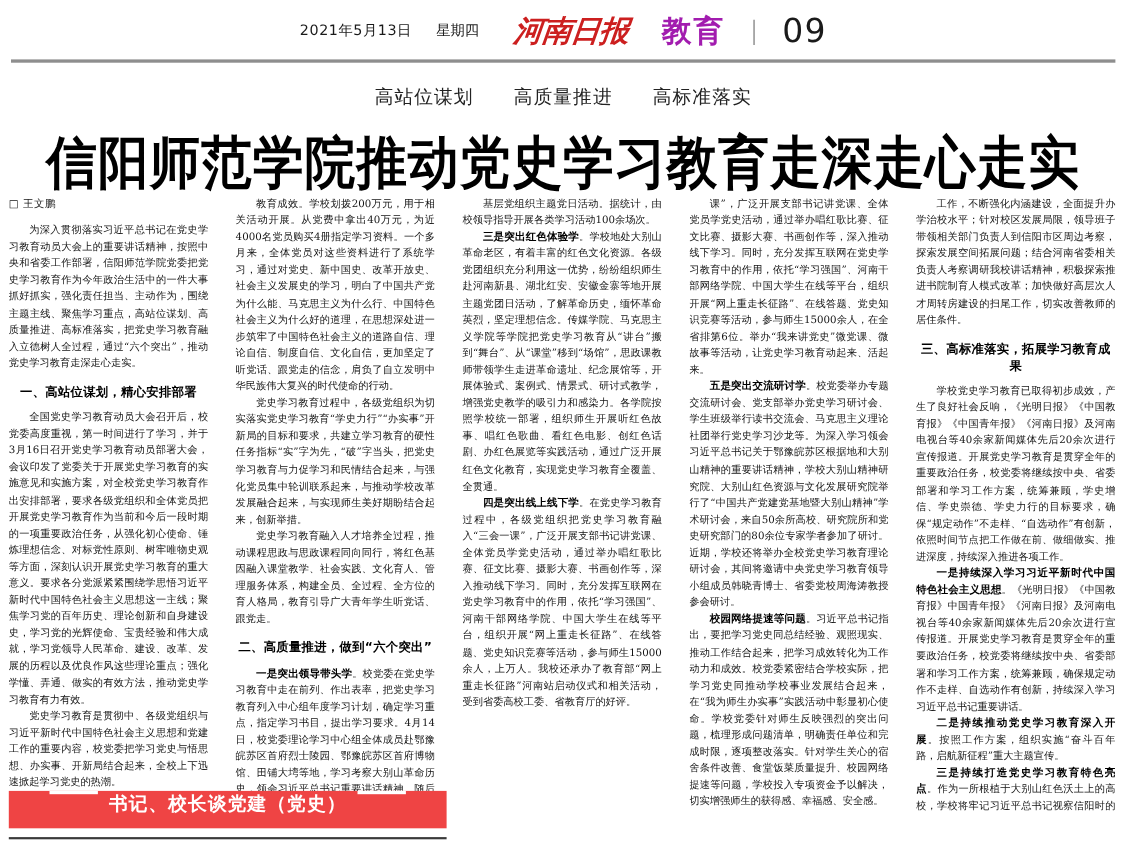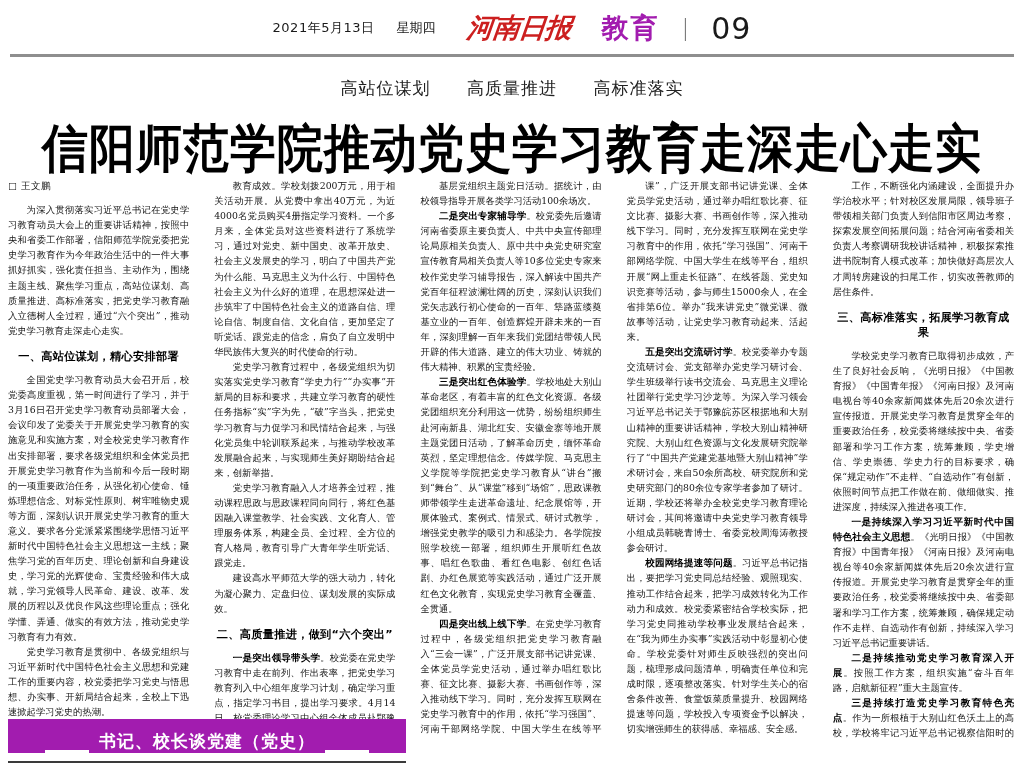--- a/index.html
+++ b/index.html
@@ -150,23 +150,23 @@
   .banner-wrap {
     position: absolute;
     left: 8px;
     bottom: 14px;
     width: 398px;
     height: 34px;
   }
   .banner {
     width: 100%;
     height: 100%;
-    background: #a21caf;
+    background: #ef4444;
     display: flex;
-    align-items: flex-end;
+    align-items: flex-start;
     justify-content: center;
     gap: 10px;
   }
   .banner-text {
     color: #ffffff;
     font-family: "DejaVu Serif", "Liberation Serif", serif;
     font-weight: bold;
     font-size: 17px;
     letter-spacing: 1px;
   }
@@ -213,27 +213,25 @@
       <p class="para">为深入贯彻落实习近平总书记在党史学习教育动员大会上的重要讲话精神，按照中央和省委工作部署，信阳师范学院党委把党史学习教育作为今年政治生活中的一件大事抓好抓实，强化责任担当、主动作为，围绕主题主线、聚焦学习重点，高站位谋划、高质量推进、高标准落实，把党史学习教育融入立德树人全过程，通过“六个突出”，推动党史学习教育走深走心走实。</p>
       <h2 class="sec">一、高站位谋划，精心安排部署</h2>
       <p class="para">全国党史学习教育动员大会召开后，校党委高度重视，第一时间进行了学习，并于3月16日召开党史学习教育动员部署大会，会议印发了党委关于开展党史学习教育的实施意见和实施方案，对全校党史学习教育作出安排部署，要求各级党组织和全体党员把开展党史学习教育作为当前和今后一段时期的一项重要政治任务，从强化初心使命、锤炼理想信念、对标党性原则、树牢唯物史观等方面，深刻认识开展党史学习教育的重大意义。要求各分党派紧紧围绕学思悟习近平新时代中国特色社会主义思想这一主线；聚焦学习党的百年历史、理论创新和自身建设史，学习党的光辉使命、宝贵经验和伟大成就，学习党领导人民革命、建设、改革、发展的历程以及优良作风这些理论重点；强化学懂、弄通、做实的有效方法，推动党史学习教育有力有效。</p>
       <p class="para">党史学习教育是贯彻中、各级党组织与习近平新时代中国特色社会主义思想和党建工作的重要内容，校党委把学习党史与悟思想、办实事、开新局结合起来，全校上下迅速掀起学习党史的热潮。</p>
       <p class="para">校党委坚持把党史学习教育与中心工作相结合，与学校“十四五”发展规划、人才培养质量提升、“双一流”创建等工作贯通起来，确保学习教育扎实推进、取得实效。</p>
     </div>
     <div class="col">
       <p class="para">教育成效。学校划拨200万元，用于相关活动开展。从党费中拿出40万元，为近4000名党员购买4册指定学习资料。一个多月来，全体党员对这些资料进行了系统学习，通过对党史、新中国史、改革开放史、社会主义发展史的学习，明白了中国共产党为什么能、马克思主义为什么行、中国特色社会主义为什么好的道理，在思想深处进一步筑牢了中国特色社会主义的道路自信、理论自信、制度自信、文化自信，更加坚定了听党话、跟党走的信念，肩负了自立发明中华民族伟大复兴的时代使命的行动。</p>
       <p class="para">党史学习教育过程中，各级党组织为切实落实党史学习教育“学史力行”“办实事”开新局的目标和要求，共建立学习教育的硬性任务指标“实”字为先，“破”字当头，把党史学习教育与力促学习和民情结合起来，与强化党员集中轮训联系起来，与推动学校改革发展融合起来，与实现师生美好期盼结合起来，创新举措。</p>
       <p class="para">党史学习教育融入人才培养全过程，推动课程思政与思政课程同向同行，将红色基因融入课堂教学、社会实践、文化育人、管理服务体系，构建全员、全过程、全方位的育人格局，教育引导广大青年学生听党话、跟党走。</p>
-      <p class="para">建设高水平师范大学的强大动力，转化为凝心聚力、定盘归位、谋划发展的实际成效。</p>
       <h2 class="sec">二、高质量推进，做到“六个突出”</h2>
       <p class="para"><span class="sub">一是突出领导带头学</span>。校党委在党史学习教育中走在前列、作出表率，把党史学习教育列入中心组年度学习计划，确定学习重点，指定学习书目，提出学习要求。4月14日，校党委理论学习中心组全体成员赴鄂豫皖苏区首府烈士陵园、鄂豫皖苏区首府博物馆、田铺大塆等地，学习考察大别山革命历史，领会习近平总书记重要讲话精神。随后到何家冲学院封闭学习三天，通过专家授课、参观红二十五军军史馆、乡村振兴馆、党纪教育馆，加深对大别山苏区革命历史进程的了解和把握，围绕“学史明理、学史增信、学史崇德、学史力行”进行专题学习研讨。校领导先后到联系单位指导党史学习教育，为师生上党课、参加</p>
     </div>
     <div class="col">
       <p class="para">基层党组织主题党日活动。据统计，由校领导指导开展各类学习活动100余场次。</p>
-      <p class="para"><span class="sub">二是突出专家辅导学</span>。校党委先后邀请河南省委原主要负责人、中共中央宣传部理论局原相关负责人、原中共中央党史研究室宣传教育局相关负责人等10多位党史专家来校作党史学习辅导报告，深入解读中国共产党百年征程波澜壮阔的历史，深刻认识我们党矢志践行初心使命的一百年、筚路蓝缕奠基立业的一百年、创造辉煌开辟未来的一百年，深刻理解一百年来我们党团结带领人民开辟的伟大道路、建立的伟大功业、铸就的伟大精神、积累的宝贵经验。</p>
       <p class="para"><span class="sub">三是突出红色体验学</span>。学校地处大别山革命老区，有着丰富的红色文化资源。各级党团组织充分利用这一优势，纷纷组织师生赴河南新县、湖北红安、安徽金寨等地开展主题党团日活动，了解革命历史，缅怀革命英烈，坚定理想信念。传媒学院、马克思主义学院等学院把党史学习教育从“讲台”搬到“舞台”、从“课堂”移到“场馆”，思政课教师带领学生走进革命遗址、纪念展馆等，开展体验式、案例式、情景式、研讨式教学，增强党史教学的吸引力和感染力。各学院按照学校统一部署，组织师生开展听红色故事、唱红色歌曲、看红色电影、创红色话剧、办红色展览等实践活动，通过广泛开展红色文化教育，实现党史学习教育全覆盖、全贯通。</p>
       <p class="para"><span class="sub">四是突出线上线下学</span>。在党史学习教育过程中，各级党组织把党史学习教育融入“三会一课”，广泛开展支部书记讲党课、全体党员学党史活动，通过举办唱红歌比赛、征文比赛、摄影大赛、书画创作等，深入推动线下学习。同时，充分发挥互联网在党史学习教育中的作用，依托“学习强国”、河南干部网络学院、中国大学生在线等平台，组织开展“网上重走长征路”、在线答题、党史知识竞赛等活动，参与师生15000余人，上万人。我校还承办了教育部“网上重走长征路”河南站启动仪式和相关活动，受到省委高校工委、省教育厅的好评。</p>
     </div>
     <div class="col">
       <p class="para">课”，广泛开展支部书记讲党课、全体党员学党史活动，通过举办唱红歌比赛、征文比赛、摄影大赛、书画创作等，深入推动线下学习。同时，充分发挥互联网在党史学习教育中的作用，依托“学习强国”、河南干部网络学院、中国大学生在线等平台，组织开展“网上重走长征路”、在线答题、党史知识竞赛等活动，参与师生15000余人，在全省排第6位。举办“我来讲党史”微党课、微故事等活动，让党史学习教育动起来、活起来。</p>
       <p class="para"><span class="sub">五是突出交流研讨学</span>。校党委举办专题交流研讨会、党支部举办党史学习研讨会、学生班级举行读书交流会、马克思主义理论社团举行党史学习沙龙等。为深入学习领会习近平总书记关于鄂豫皖苏区根据地和大别山精神的重要讲话精神，学校大别山精神研究院、大别山红色资源与文化发展研究院举行了“中国共产党建党基地暨大别山精神”学术研讨会，来自50余所高校、研究院所和党史研究部门的80余位专家学者参加了研讨。近期，学校还将举办全校党史学习教育理论研讨会，其间将邀请中央党史学习教育领导小组成员韩晓青博士、省委党校周海涛教授参会研讨。</p>
       <p class="para"><span class="sub">校园网络提速等问题</span>。习近平总书记指出，要把学习党史同总结经验、观照现实、推动工作结合起来，把学习成效转化为工作动力和成效。校党委紧密结合学校实际，把学习党史同推动学校事业发展结合起来，在“我为师生办实事”实践活动中彰显初心使命。学校党委针对师生反映强烈的突出问题，梳理形成问题清单，明确责任单位和完成时限，逐项整改落实。针对学生关心的宿舍条件改善、食堂饭菜质量提升、校园网络提速等问题，学校投入专项资金予以解决，切实增强师生的获得感、幸福感、安全感。</p>
     </div>
     <div class="col">
       <p class="para">工作，不断强化内涵建设，全面提升办学治校水平；针对校区发展局限，领导班子带领相关部门负责人到信阳市区周边考察，探索发展空间拓展问题；结合河南省委相关负责人考察调研我校讲话精神，积极探索推进书院制育人模式改革；加快做好高层次人才周转房建设的扫尾工作，切实改善教师的居住条件。</p>

